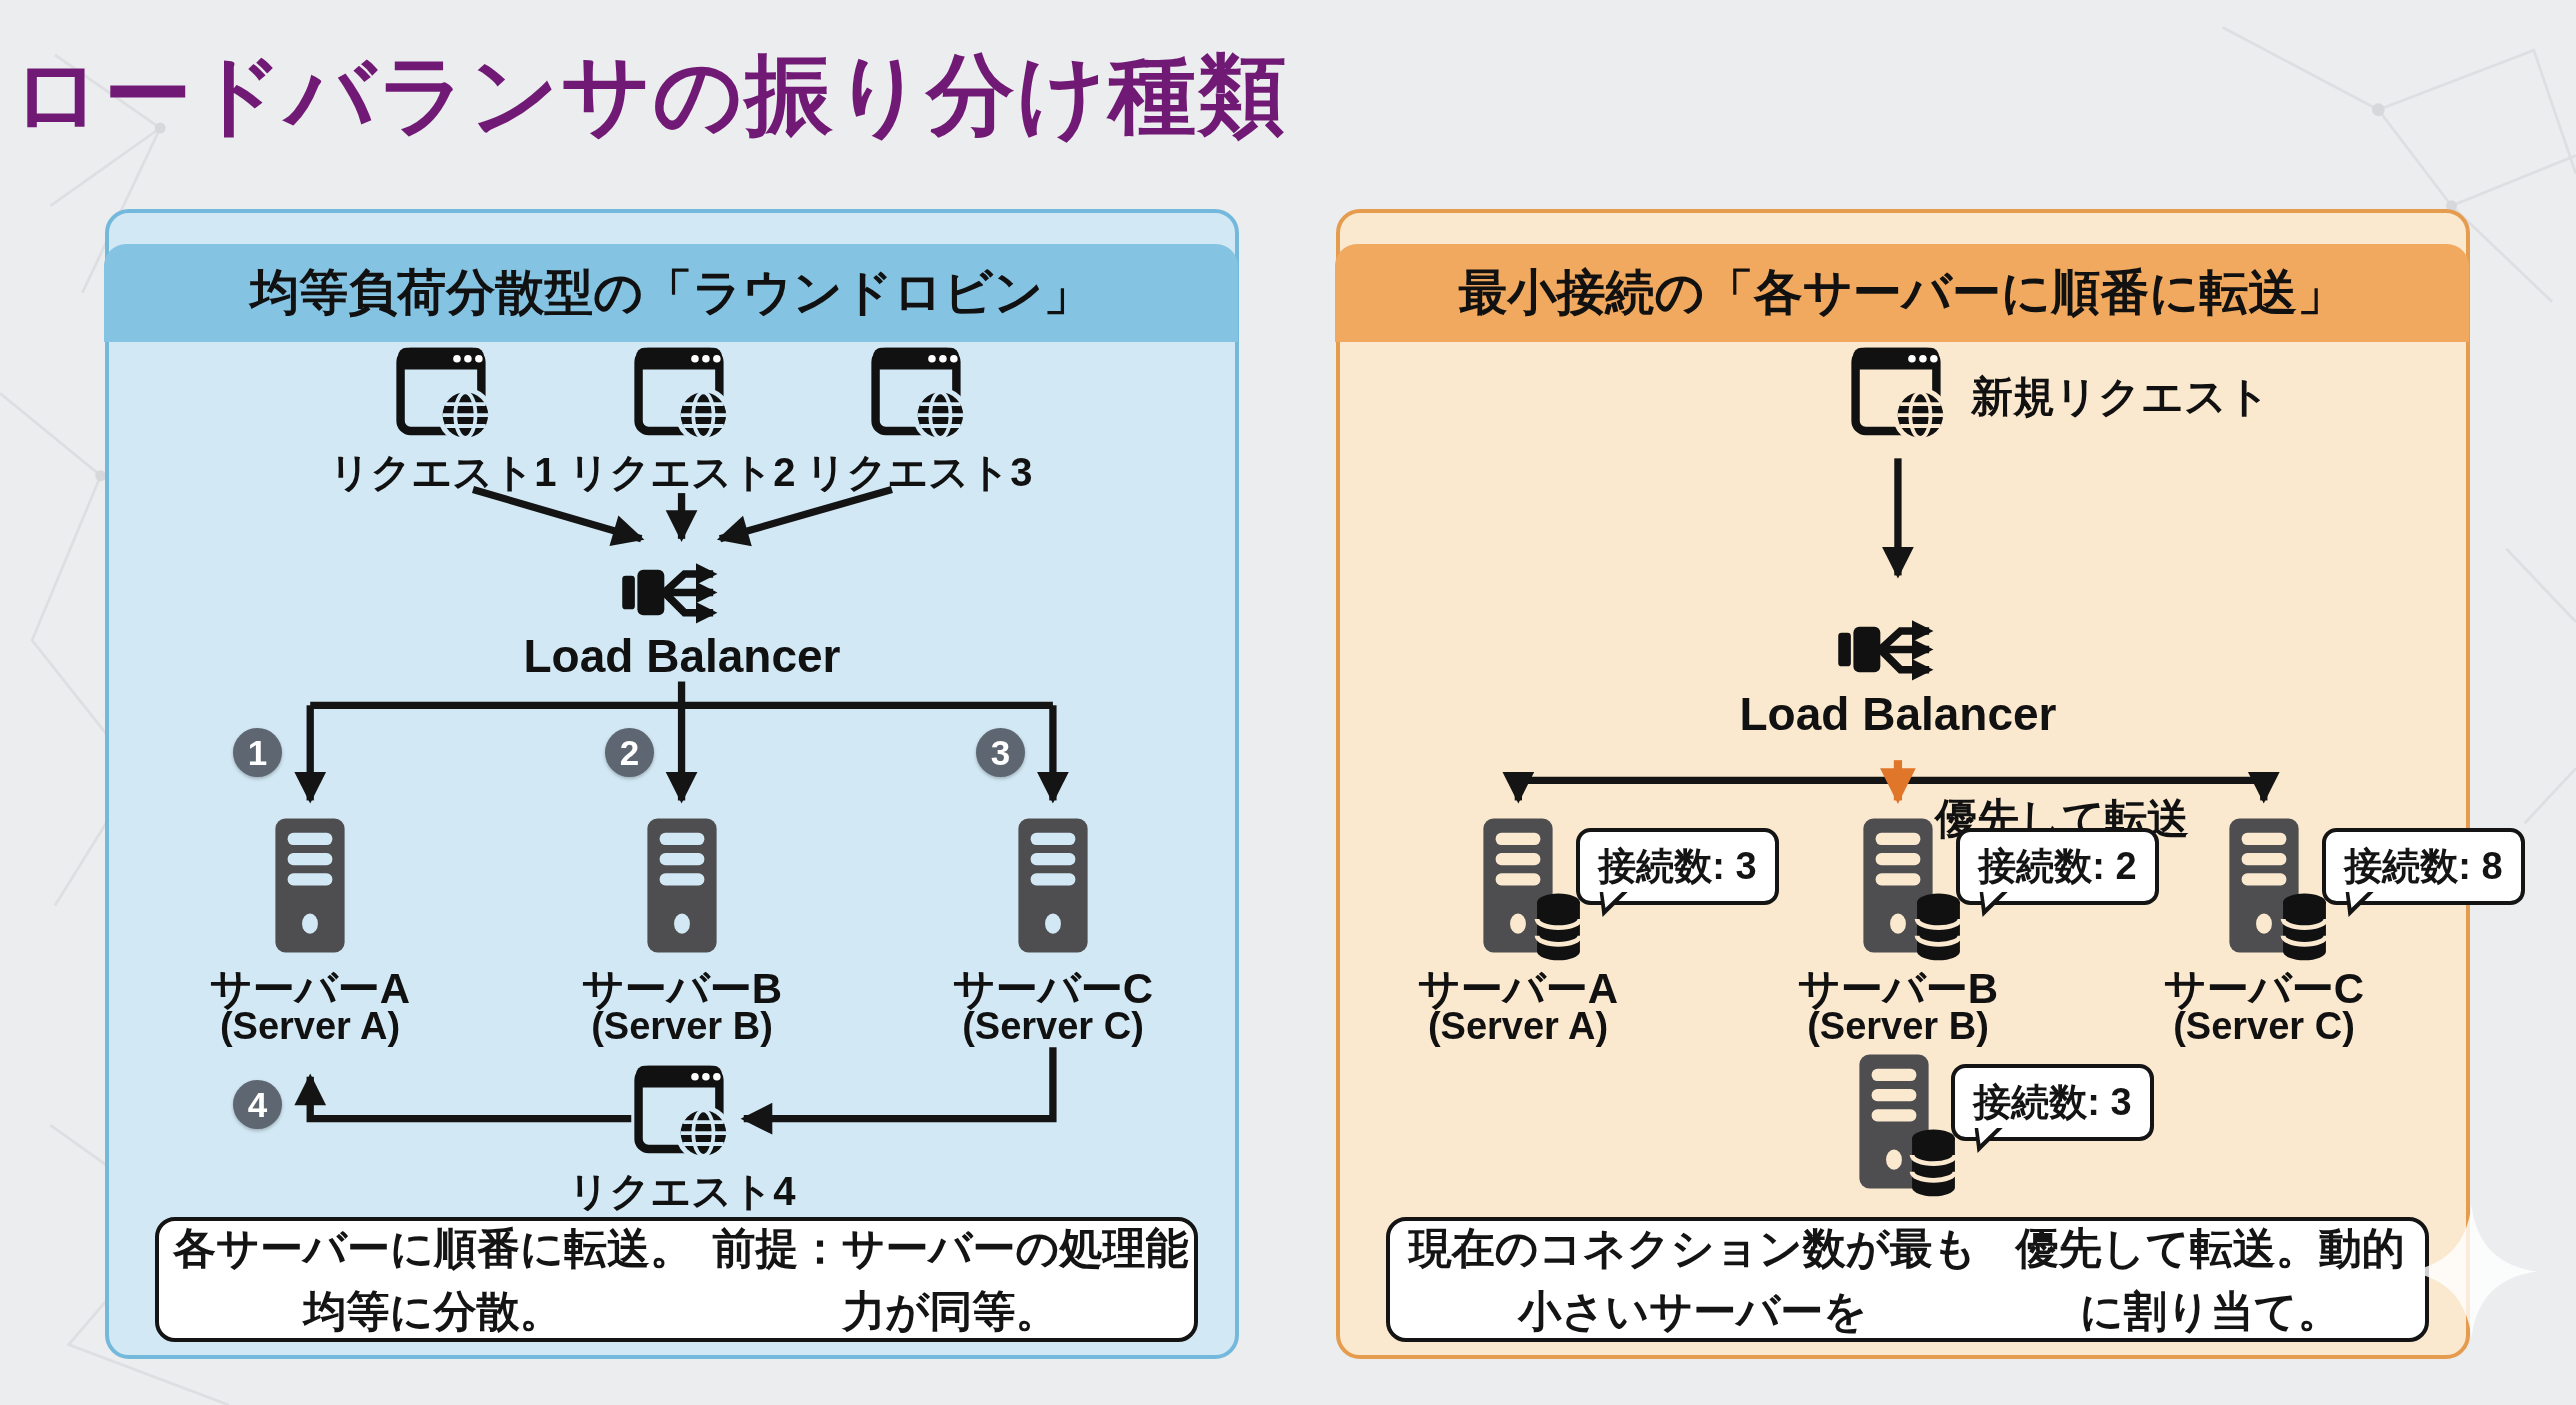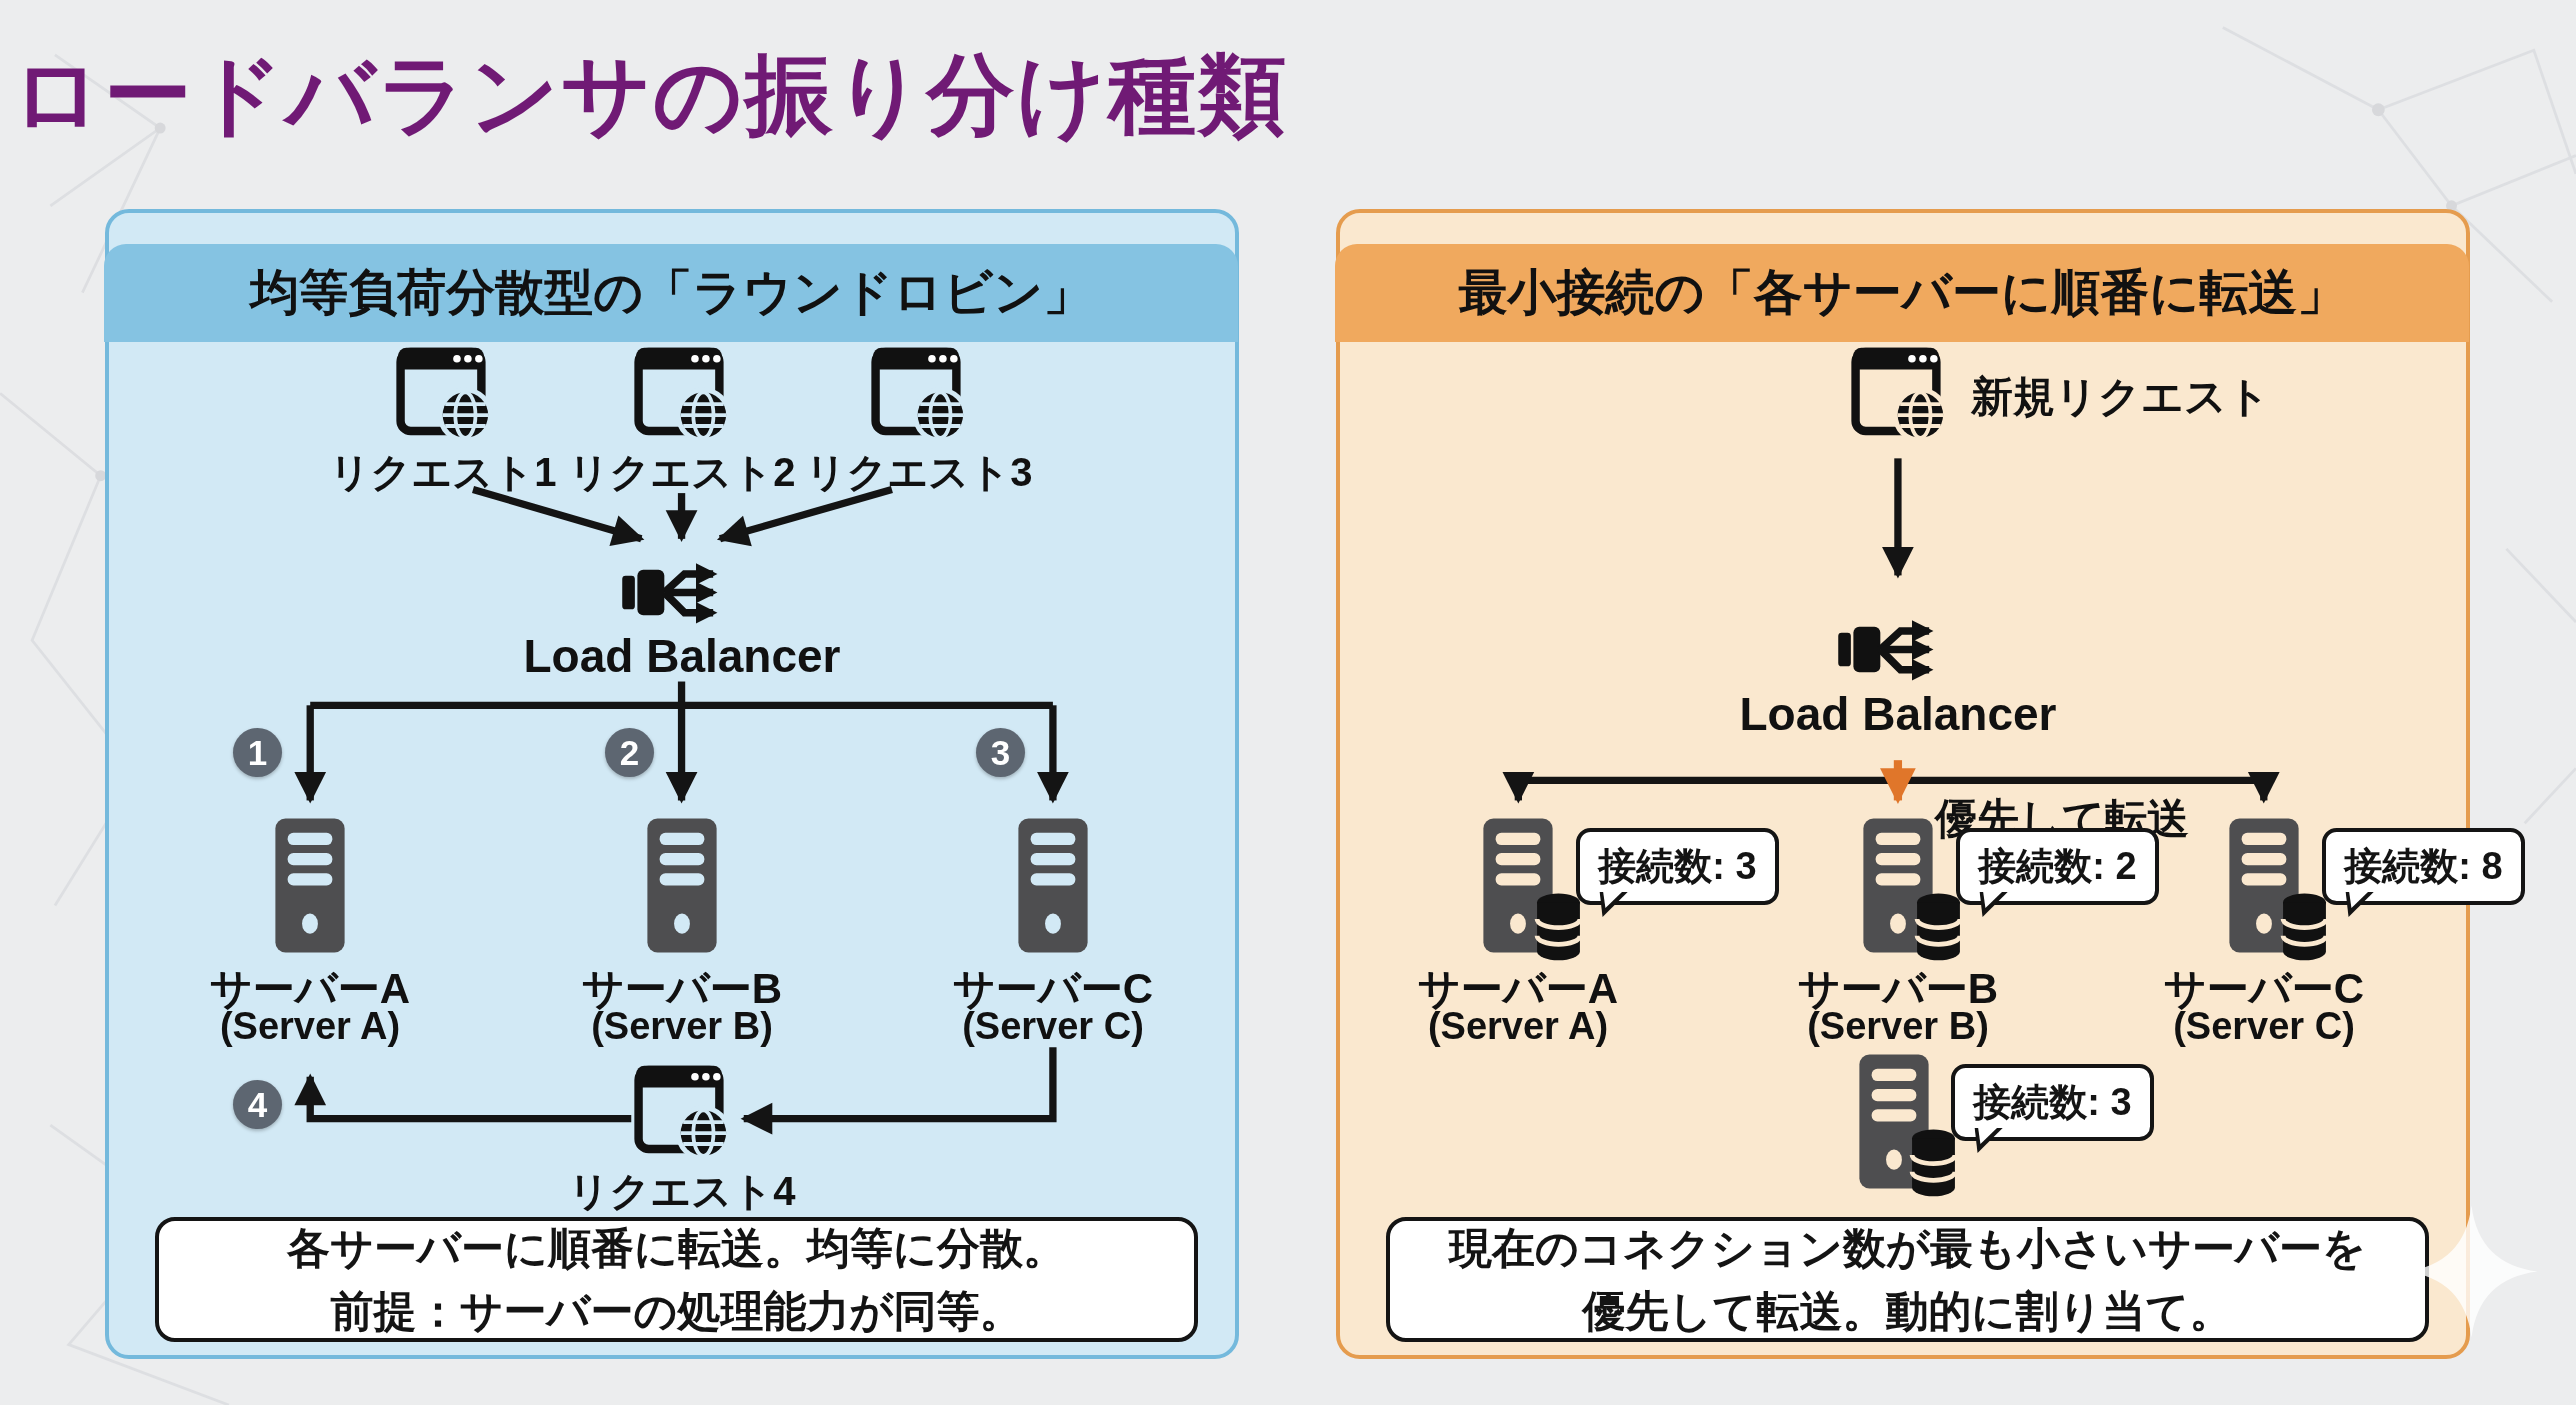--- a/index.html
+++ b/index.html
@@ -29,21 +29,21 @@
          color:#fff;font-size:35px;font-weight:bold;display:flex;align-items:center;
          justify-content:center;box-shadow:0 1.8px 3.7px rgba(0,0,0,.25);}
   .bubble{position:absolute;background:#fff;border:4.6px solid #141414;border-radius:14.6px;
           font-size:38px;font-weight:bold;padding:9.1px 18.3px;white-space:nowrap;z-index:3;}
   .bubble::after{content:"";position:absolute;left:11px;bottom:-30px;width:0;height:0;
           border:14.6px solid transparent;border-top:25.6px solid #141414;transform:skewX(-24deg);}
   .bubble::before{content:"";position:absolute;left:17.4px;bottom:-16.5px;width:0;height:0;
           border:10px solid transparent;border-top:17.4px solid #fff;transform:skewX(-24deg);z-index:2;}
   .note{position:absolute;left:46px;top:1004px;width:1043px;height:125px;background:#fff;
         border:4.6px solid #141414;border-radius:20px;box-sizing:border-box;display:flex;
-        flex-direction:column;align-items:center;justify-content:center;
+        flex-direction:row;align-items:center;justify-content:center;
         font-size:43px;font-weight:bold;line-height:1.45;text-align:center;}
   .icon{position:absolute;}
   .panel-blue{--bg:#d2e9f5;}
   .panel-orange{--bg:#fae8cf;}
 </style>
 </head>
 <body>
 
 <div class="stage">
 

